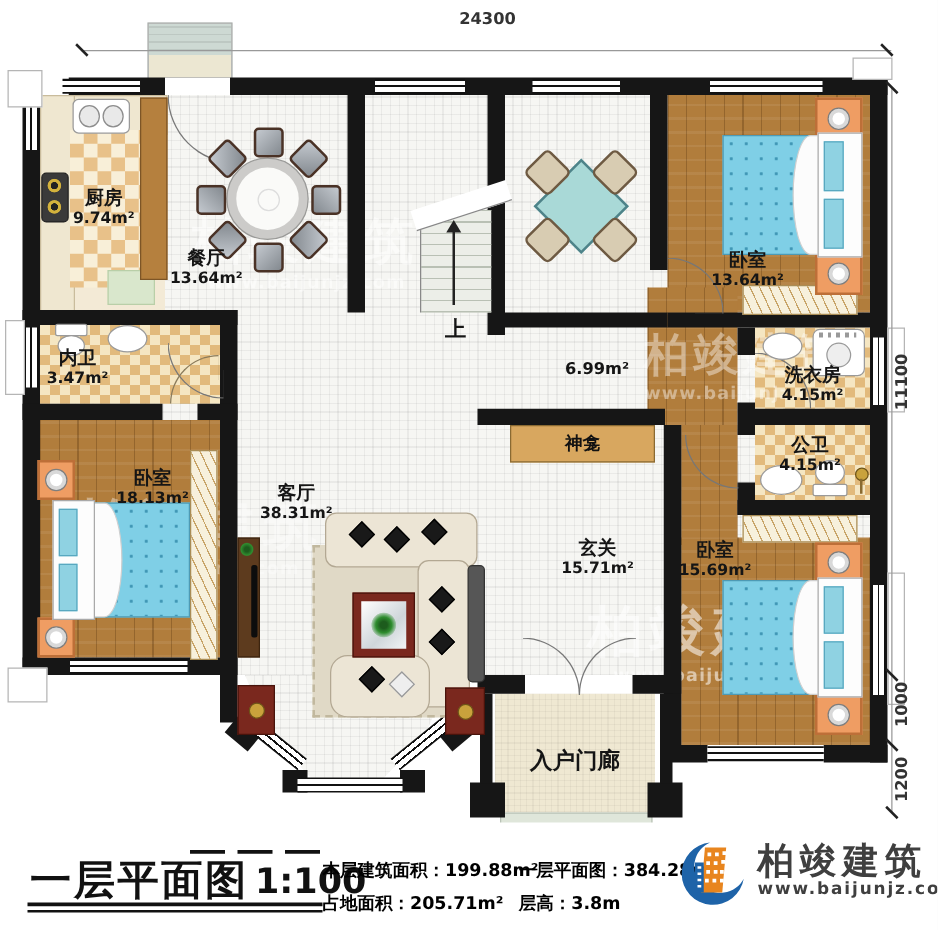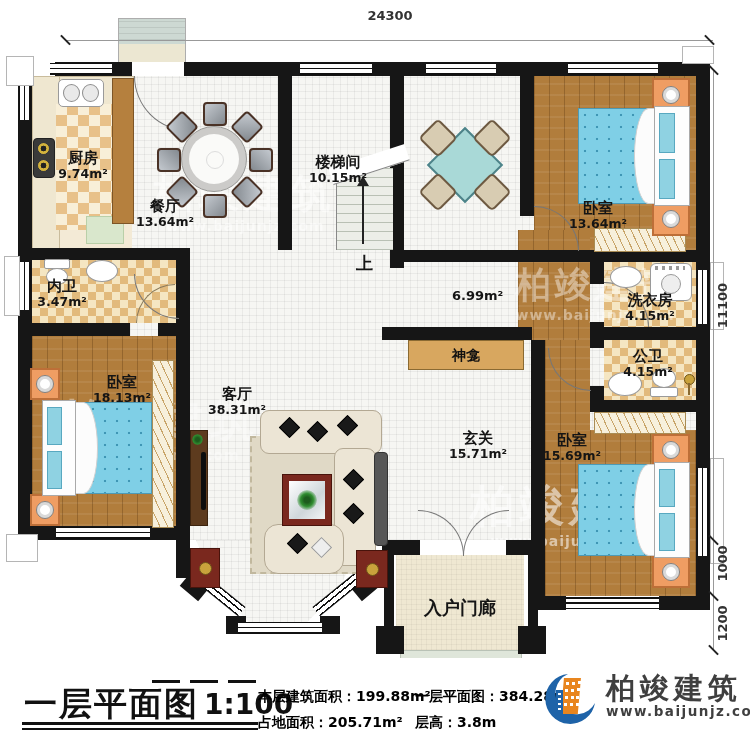--- a/index.html
+++ b/index.html
@@ -275,22 +275,20 @@
   <div class="abs" style="left:192px;top:434px;width:11px;height:11px;border-radius:50%;background:radial-gradient(circle,#1d5c1d 25%,#2f8d2f 60%,transparent 75%);"></div>
 
   <div class="abs" style="left:408px;top:340px;width:114px;height:28px;background:#d8a75f;border:1px solid #8a6a32;text-align:center;font-weight:bold;font-size:14px;line-height:28px;color:#111;">
     <span>神龛</span>
   </div>
 
   <div class="abs rlabel" style="left:43px;top:150px;width:80px;">
     <span>厨房</span><span class="area">9.74m²</span></div>
   <div class="abs rlabel" style="left:125px;top:198px;width:80px;">
     <span>餐厅</span><span class="area">13.64m²</span></div>
-  <div class="abs rlabel" style="left:296px;top:154px;width:84px;">
-    <span>楼梯间</span><span class="area">10.15m²</span></div>
   <div class="abs rlabel" style="left:556px;top:200px;width:84px;">
     <span>卧室</span><span class="area">13.64m²</span></div>
   <div class="abs rlabel" style="left:22px;top:278px;width:80px;">
     <span>内卫</span><span class="area">3.47m²</span></div>
   <div class="abs rlabel" style="left:608px;top:292px;width:84px;">
     <span>洗衣房</span><span class="area">4.15m²</span></div>
   <div class="abs rlabel" style="left:608px;top:348px;width:80px;">
     <span>公卫</span><span class="area">4.15m²</span></div>
   <div class="abs rlabel" style="left:82px;top:374px;width:80px;">
     <span>卧室</span><span class="area">18.13m²</span></div>

